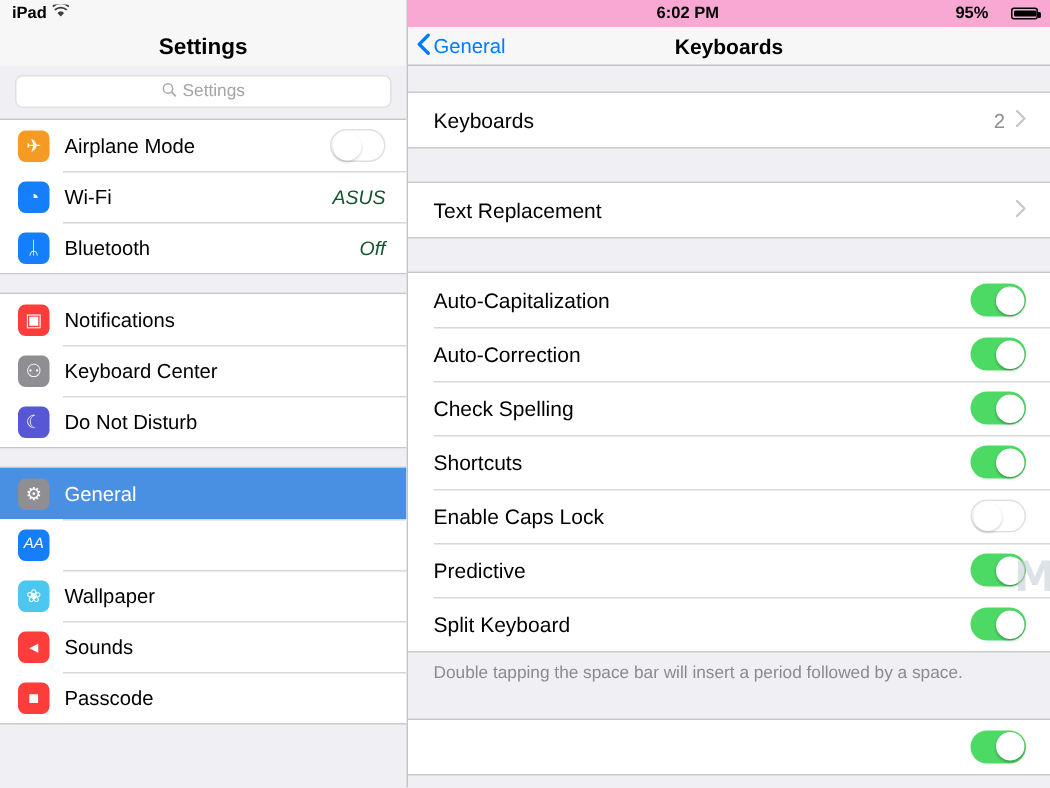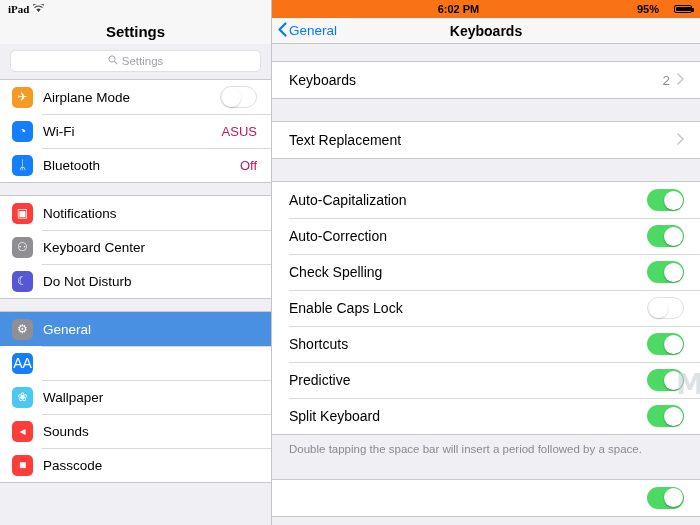--- a/index.html
+++ b/index.html
@@ -17,21 +17,21 @@
     background: #efeff4;
     border-right: 1px solid #c4c4c7;
     position: relative;
     overflow: hidden;
   }
   .statusbar {
     height: 18px; display: flex; align-items: center;
     padding: 0 8px; font-size: 11px; font-weight: bold; color: #000;
     background: #f7f7f7;
   }
-  .statusbar .sb-left { display: flex; align-items: center; gap: 4px; font-family: Liberation Serif, serif; }
+  .statusbar .sb-left { display: flex; align-items: center; gap: 4px; }
   .wifi-glyph { font-size: 10px; line-height: 1; }
 
   #sidebar-header {
     height: 26px; background: #f7f7f7;
     display: flex; align-items: center; justify-content: center;
   }
   #sidebar-title { font-size: 15px; font-weight: bold; color: #000; }
 
   #search-wrap { background: #efeff4; padding: 6px 10px 7px 10px; }
   #search-field {
@@ -57,25 +57,25 @@
   .srow.selected { background: #4a90e2; }
   .srow.selected .srow-label { color: #fff; }
   .srow.selected::before { background: transparent; }
 
   .sicon-box {
     width: 21px; height: 21px; border-radius: 5px;
     display: flex; align-items: center; justify-content: center;
     color: #fff; flex: none; font-size: 12px; line-height: 1;
   }
   .srow-label { margin-left: 10px; font-size: 13.5px; color: #000; }
-  .srow-value { margin-left: auto; font-size: 13px; color: #be185d; }
+  .srow-value { margin-left: auto; font-size: 13px; color: #14532d; font-style: italic; }
 
   
   #main { flex: 1; height: 525px; background: #efeff4; position: relative; overflow: hidden; }
-  #main-status { height: 18px; background: #f97316; display: flex; align-items: center; padding: 0 8px; font-size: 11px; font-weight: bold; }
+  #main-status { height: 18px; background: #f9a8d4; display: flex; align-items: center; padding: 0 8px; font-size: 11px; font-weight: bold; }
   #main-status .time { margin: 0 auto; }
   #main-status .batt { display: flex; align-items: center; gap: 15px; }
   .batt-shell { width: 18px; height: 8px; border: 1px solid #000; border-radius: 2px; position: relative; }
   .batt-shell::after { content:""; position:absolute; right:-3px; top:2px; width:2px; height:4px; background:#000; border-radius:0 1px 1px 0; }
   .batt-fill { position: absolute; left: 1px; top: 1px; bottom: 1px; background: #000; border-radius: 1px; }
 
   #main-nav {
     height: 26px; background: #f7f7f7; position: relative;
     display: flex; align-items: center; border-bottom: 1px solid #c4c4c7;
   }
@@ -201,21 +201,21 @@
             <div class="srow-label">Do Not Disturb</div>
           </div>
         </div>
         <div class="group-gap"></div>
         <div class="group">
           <div class="srow selected">
             <div class="sicon-box" style="background: rgb(142, 142, 147);">⚙</div>
             <div class="srow-label">General</div>
           </div>
           <div class="srow">
-            <div class="sicon-box" style="background: rgb(20, 126, 251); font-size: 14px;">AA</div>
+            <div class="sicon-box" style="background: rgb(20, 126, 251); font-size: 10px; font-style: italic;">AA</div>
           </div>
           <div class="srow">
             <div class="sicon-box" style="background: rgb(76, 199, 240);">❀</div>
             <div class="srow-label">Wallpaper</div>
           </div>
           <div class="srow">
             <div class="sicon-box" style="background: rgb(252, 61, 57);">◂</div>
             <div class="srow-label">Sounds</div>
           </div>
           <div class="srow">
@@ -294,31 +294,31 @@
           </div>
           <div class="mrow">
             <div class="mrow-label">Check Spelling</div>
             <div class="mrow-right">
               <div class="toggle on">
                 <div class="knob"></div>
               </div>
             </div>
           </div>
           <div class="mrow">
+            <div class="mrow-label">Shortcuts</div>
+            <div class="mrow-right">
+              <div class="toggle on">
+                <div class="knob"></div>
+              </div>
+            </div>
+          </div>
+          <div class="mrow">
             <div class="mrow-label">Enable Caps Lock</div>
             <div class="mrow-right">
               <div class="toggle off">
-                <div class="knob"></div>
-              </div>
-            </div>
-          </div>
-          <div class="mrow">
-            <div class="mrow-label">Shortcuts</div>
-            <div class="mrow-right">
-              <div class="toggle on">
                 <div class="knob"></div>
               </div>
             </div>
           </div>
           <div class="mrow">
             <div class="mrow-label">Predictive</div>
             <div class="mrow-right">
               <div class="toggle on">
                 <div class="knob"></div>
               </div>

